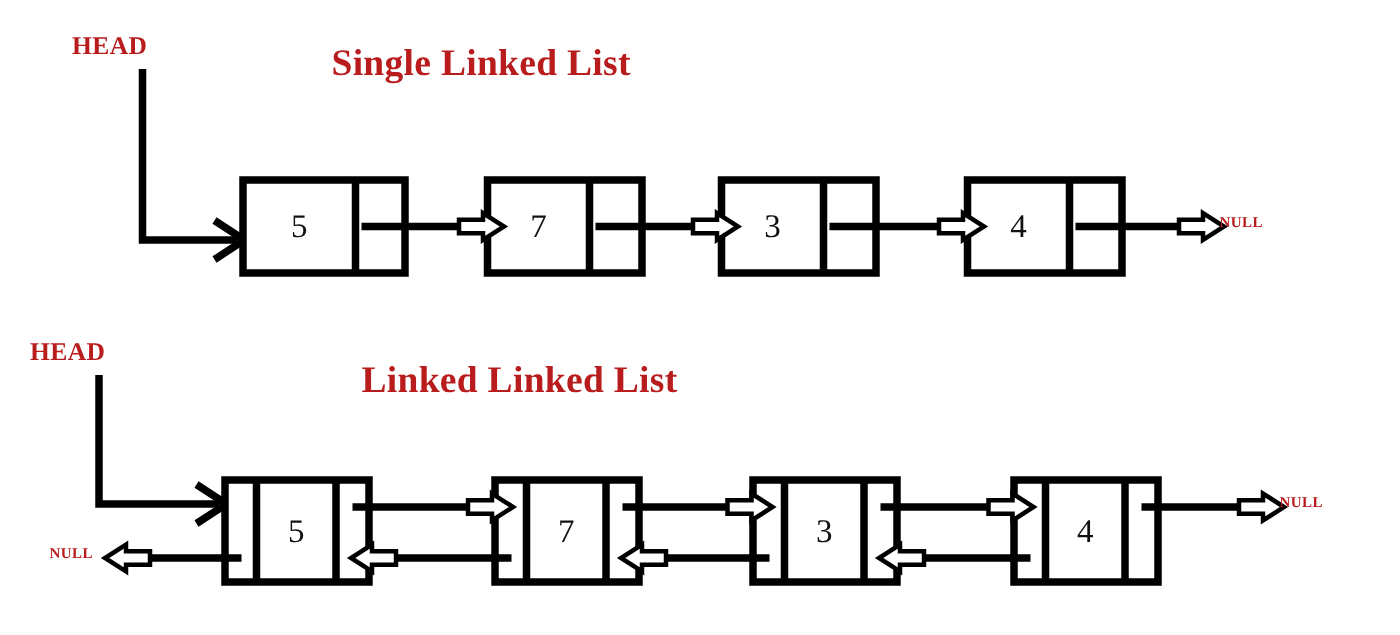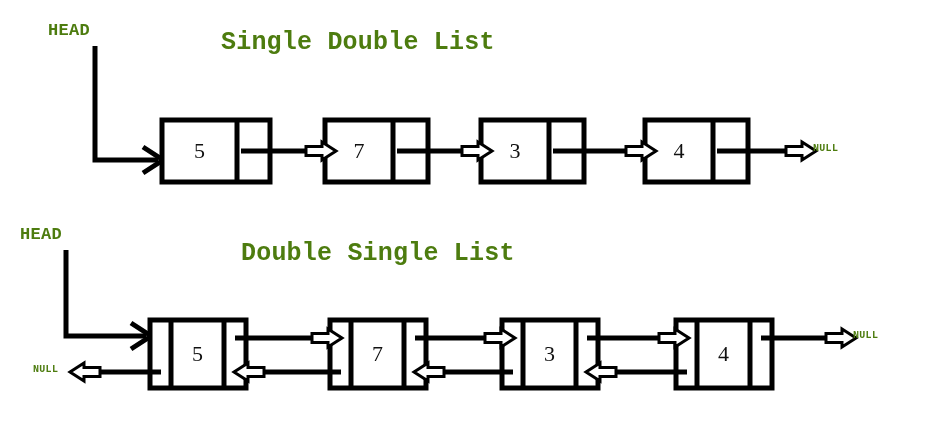--- a/index.html
+++ b/index.html
@@ -17,24 +17,24 @@
   }
   #canvas {
     position: absolute;
     left: 0; top: 0;
     width: 933px;
     height: 423px;
   }
   .lbl {
     position: absolute;
     font-weight: bold;
-    color: #4d7c0f;
+    color: #b91c1c;
     white-space: nowrap;
     line-height: 1;
-    font-family: Liberation Mono, monospace;
+    font-family: Liberation Serif, serif;
   }
   .title {
     font-size: 25px;
     letter-spacing: 0.2px;
   }
   .head-lbl {
     font-size: 17px;
     letter-spacing: 0.3px;
   }
   .null-lbl {
@@ -174,32 +174,32 @@
     </g>
     <g>
       <line x1="687" y1="372" x2="616" y2="372" stroke="#000000" stroke-width="5"></line>
       <use href="#ah-l" x="600" y="372"></use>
     </g>
   </g>
 </svg>
 
 <div class="lbl head-lbl" style="left:48px; top:22px;">HEAD</div>
 
-<div class="lbl title" style="left:221px; top:30px;">Single Double List</div>
+<div class="lbl title" style="left:221px; top:30px;">Single Linked List</div>
 
 <div class="node-val" style="left:162px; top:140px; width:75px;">5</div>
 <div class="node-val" style="left:325px; top:140px; width:68px;">7</div>
 <div class="node-val" style="left:481px; top:140px; width:68px;">3</div>
 <div class="node-val" style="left:645px; top:140px; width:68px;">4</div>
 
 <div class="lbl null-lbl" style="left:813px; top:144px;">NULL</div>
 
 <div class="lbl head-lbl" style="left:20px; top:226px;">HEAD</div>
 
-<div class="lbl title" style="left:241px; top:241px;">Double Single List</div>
+<div class="lbl title" style="left:241px; top:241px;">Linked Linked List</div>
 
 <div class="node-val" style="left:171px; top:343px; width:53px;">5</div>
 <div class="node-val" style="left:351px; top:343px; width:53px;">7</div>
 <div class="node-val" style="left:523px; top:343px; width:53px;">3</div>
 <div class="node-val" style="left:697px; top:343px; width:53px;">4</div>
 
 <div class="lbl null-lbl" style="left:853px; top:331px;">NULL</div>
 <div class="lbl null-lbl" style="left:33px; top:365px;">NULL</div>
 
 </body></html>

